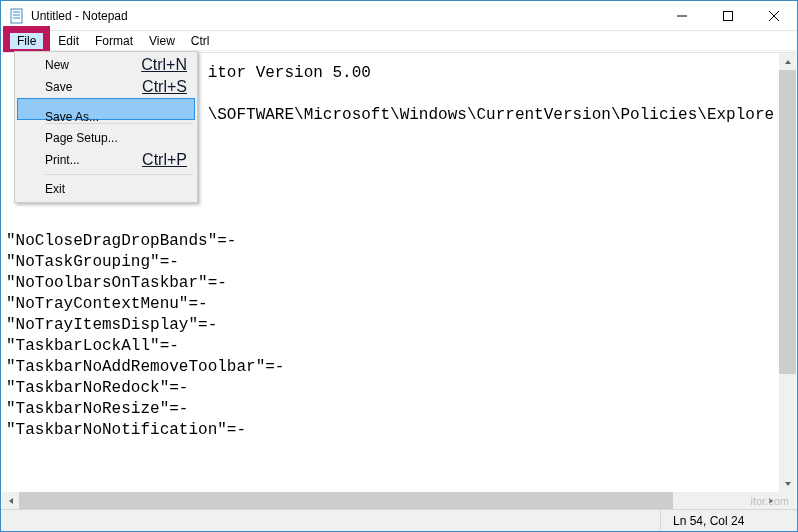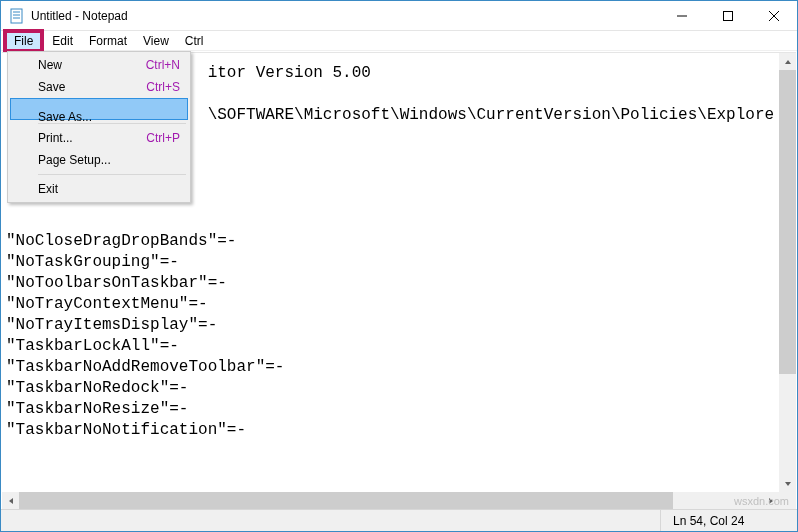--- a/index.html
+++ b/index.html
@@ -52,28 +52,28 @@
     padding: 0 2px;
     border-bottom: 1px solid #f0f0f0;
   }
   .menu-item {
     padding: 2px 8px;
     font-size: 12px;
     color: #000;
   }
   .menu-item.active {
     background: #cce8ff;
-    border: 4px solid #be185d;
+    border: 7px solid #be185d;
     padding: 1px 7px;
     text-align: center;
   }
   .dropdown {
     position: absolute;
     top: 50px;
-    left: 6px;
+    left: 13px;
     width: 184px;
     background: #f0f0f0;
     border: 1px solid #cccccc;
     box-shadow: 2px 2px 3px rgba(0,0,0,0.25);
     padding: 2px;
     z-index: 10;
   }
   .dd-item {
     display: flex;
     align-items: center;
@@ -84,22 +84,23 @@
     position: relative;
   }
   .dd-item.highlight {
     background: #91c9f7;
     border: 1px solid #2e90e0;
     padding: 16px 7px 0 27px;
     height: 22px;
   }
   .dd-item .label { flex: 1; }
   .dd-item .shortcut {
-    color: #a21caf;
-    font-size: 12px;
+    color: #0f172a;
+    font-size: 16px;
+    text-decoration: underline;
   }
   .dd-sep {
     height: 1px;
     background: #d7d7d7;
     margin: 3px 2px 3px 28px;
   }
   .editor-wrap {
     position: absolute;
     top: 51px;
     left: 1px;
@@ -241,25 +242,25 @@
     </div>
     <div class="dd-item">
       <span class="label">Save</span>
       <span class="shortcut">Ctrl+S</span>
     </div>
     <div class="dd-item highlight">
       <span class="label">Save As...</span>
     </div>
     <div class="dd-sep"></div>
     <div class="dd-item">
+      <span class="label">Page Setup...</span>
+    </div>
+    <div class="dd-item">
       <span class="label">Print...</span>
       <span class="shortcut">Ctrl+P</span>
-    </div>
-    <div class="dd-item">
-      <span class="label">Page Setup...</span>
     </div>
     <div class="dd-sep"></div>
     <div class="dd-item">
       <span class="label">Exit</span>
     </div>
   </div>
 
 <div class="editor-wrap">
   <div class="editor" id="editor">                     itor Version 5.00
 
@@ -313,13 +314,13 @@
   </div>
   <div class="corner"></div>
 </div>
 
 <div class="statusbar">
   <div class="spacer"></div>
   <div class="cell">Ln 54, Col 24</div>
   <div style="width:17px"></div>
 </div>
 
-<div class="watermark">wsxdn.com</div>
+<div class="watermark">itor.com</div>
 
 </body></html>

